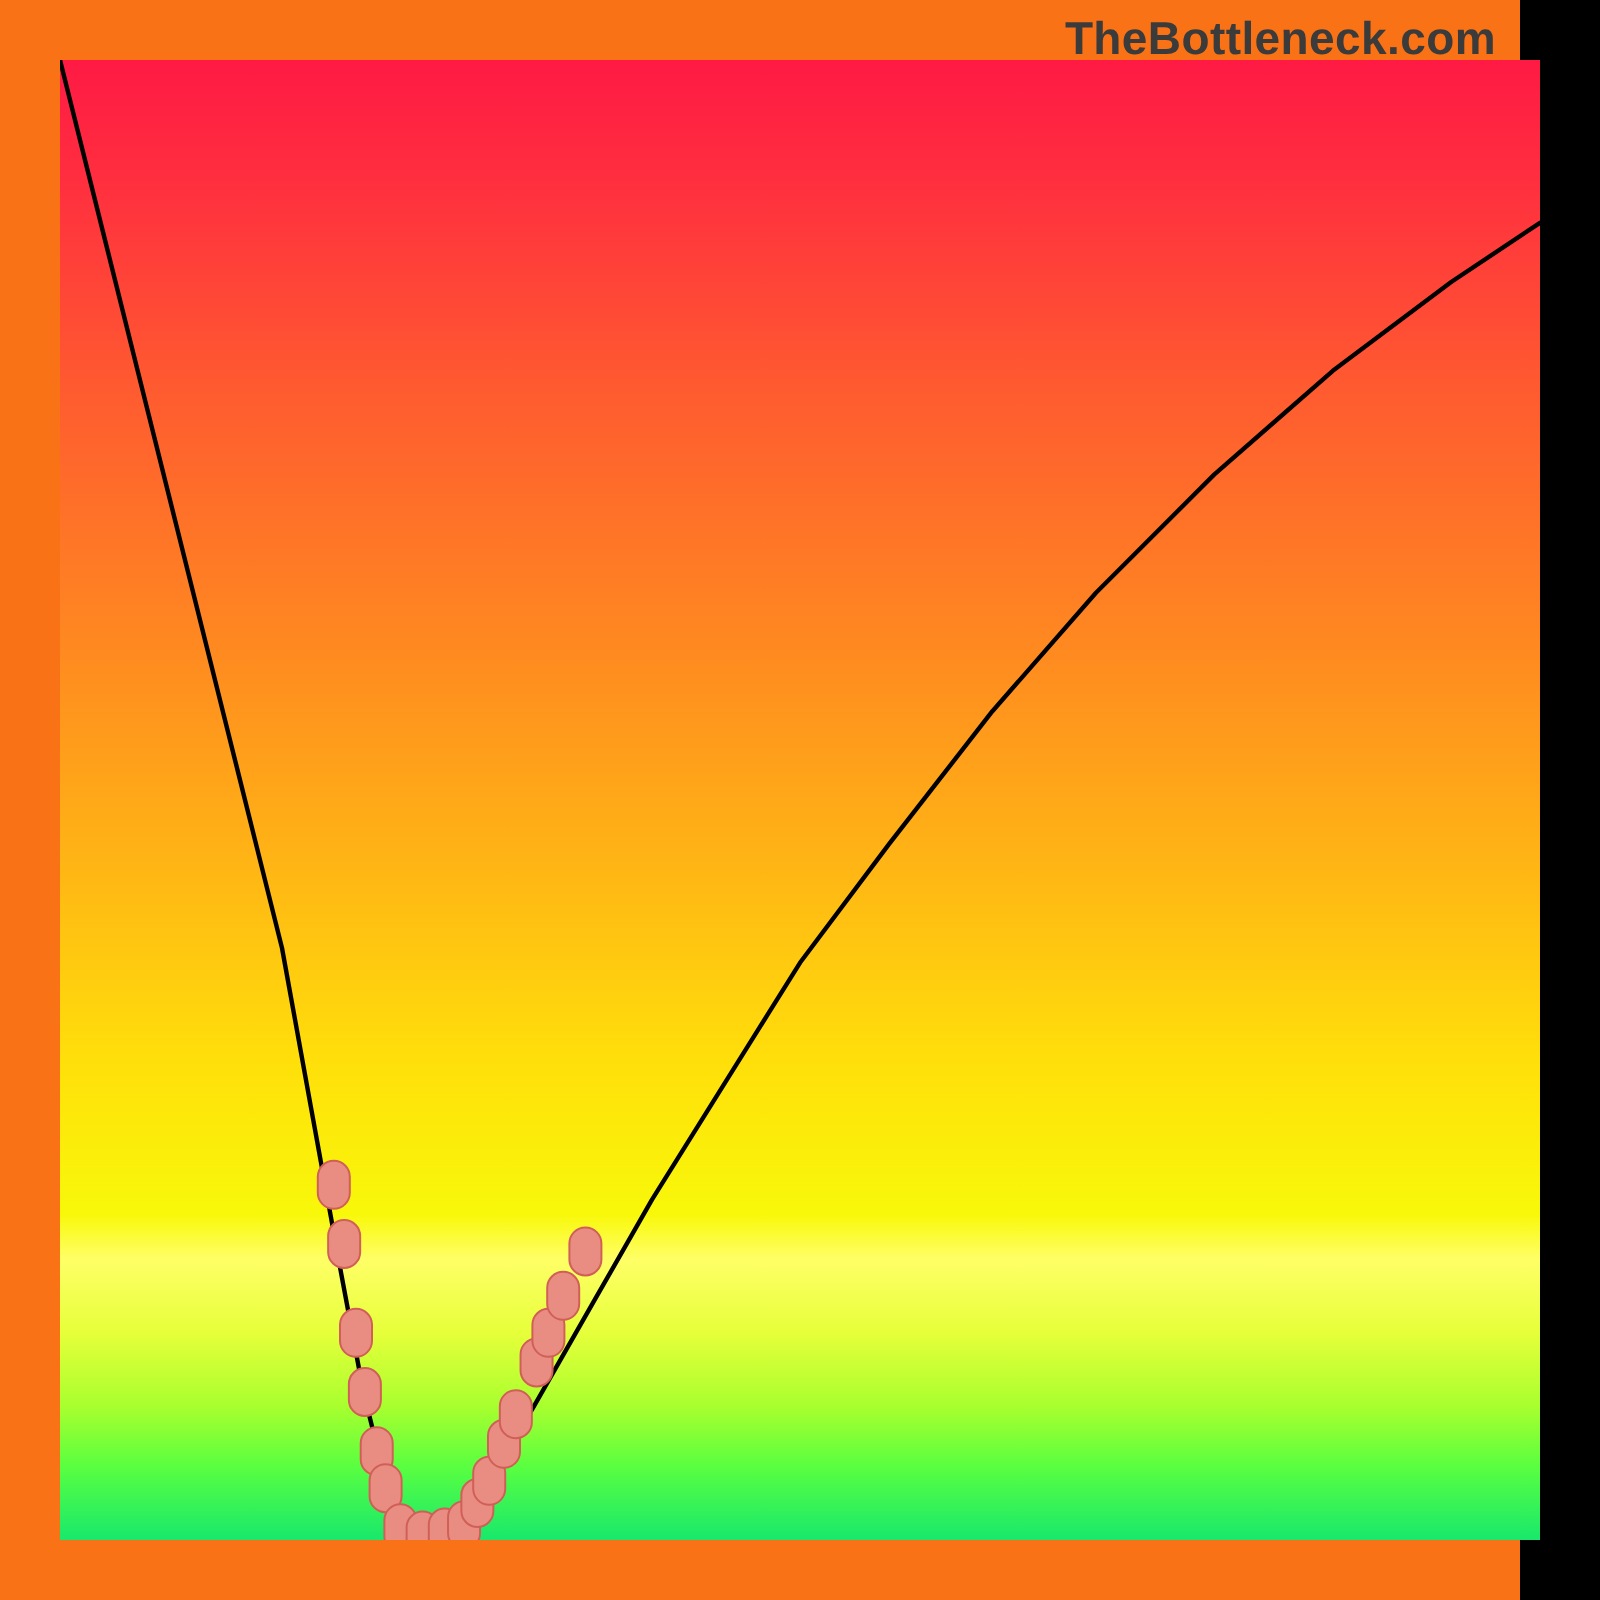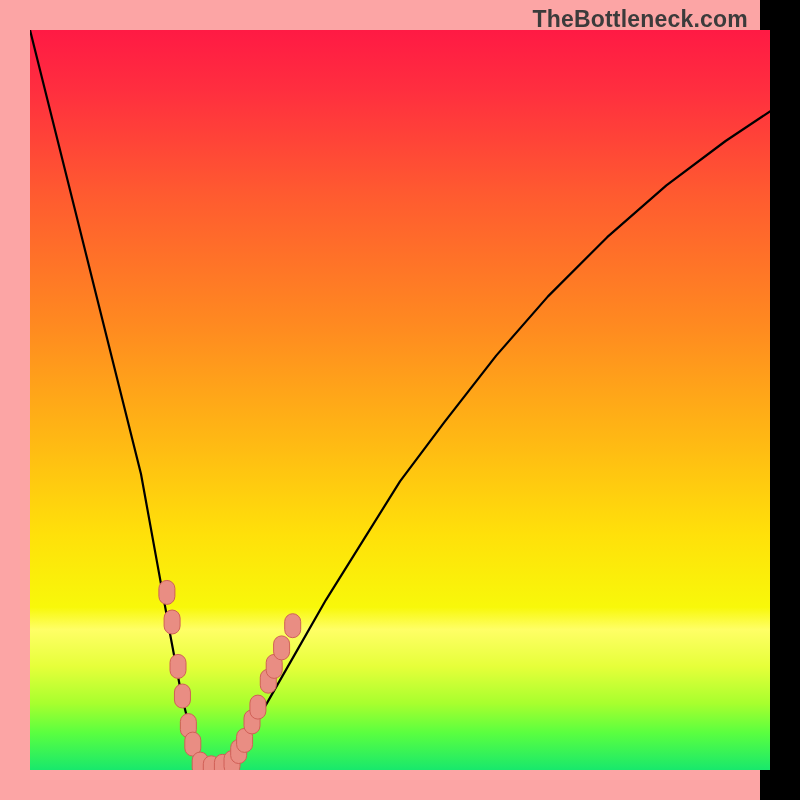--- a/index.html
+++ b/index.html
@@ -8,21 +8,21 @@
     width: 800px;
     height: 800px;
     overflow: hidden;
     background: #000;
     font-family: Arial, Helvetica, sans-serif;
   }
   .frame {
     position: relative;
     width: 760px;
     height: 800px;
-    background: #fca5a5;
+    background: #f97316;
   }
   .plot-area {
     position: absolute;
     left: 30px;
     top: 30px;
     width: 740px;
     height: 740px;
     
     background: linear-gradient(
       to bottom,

